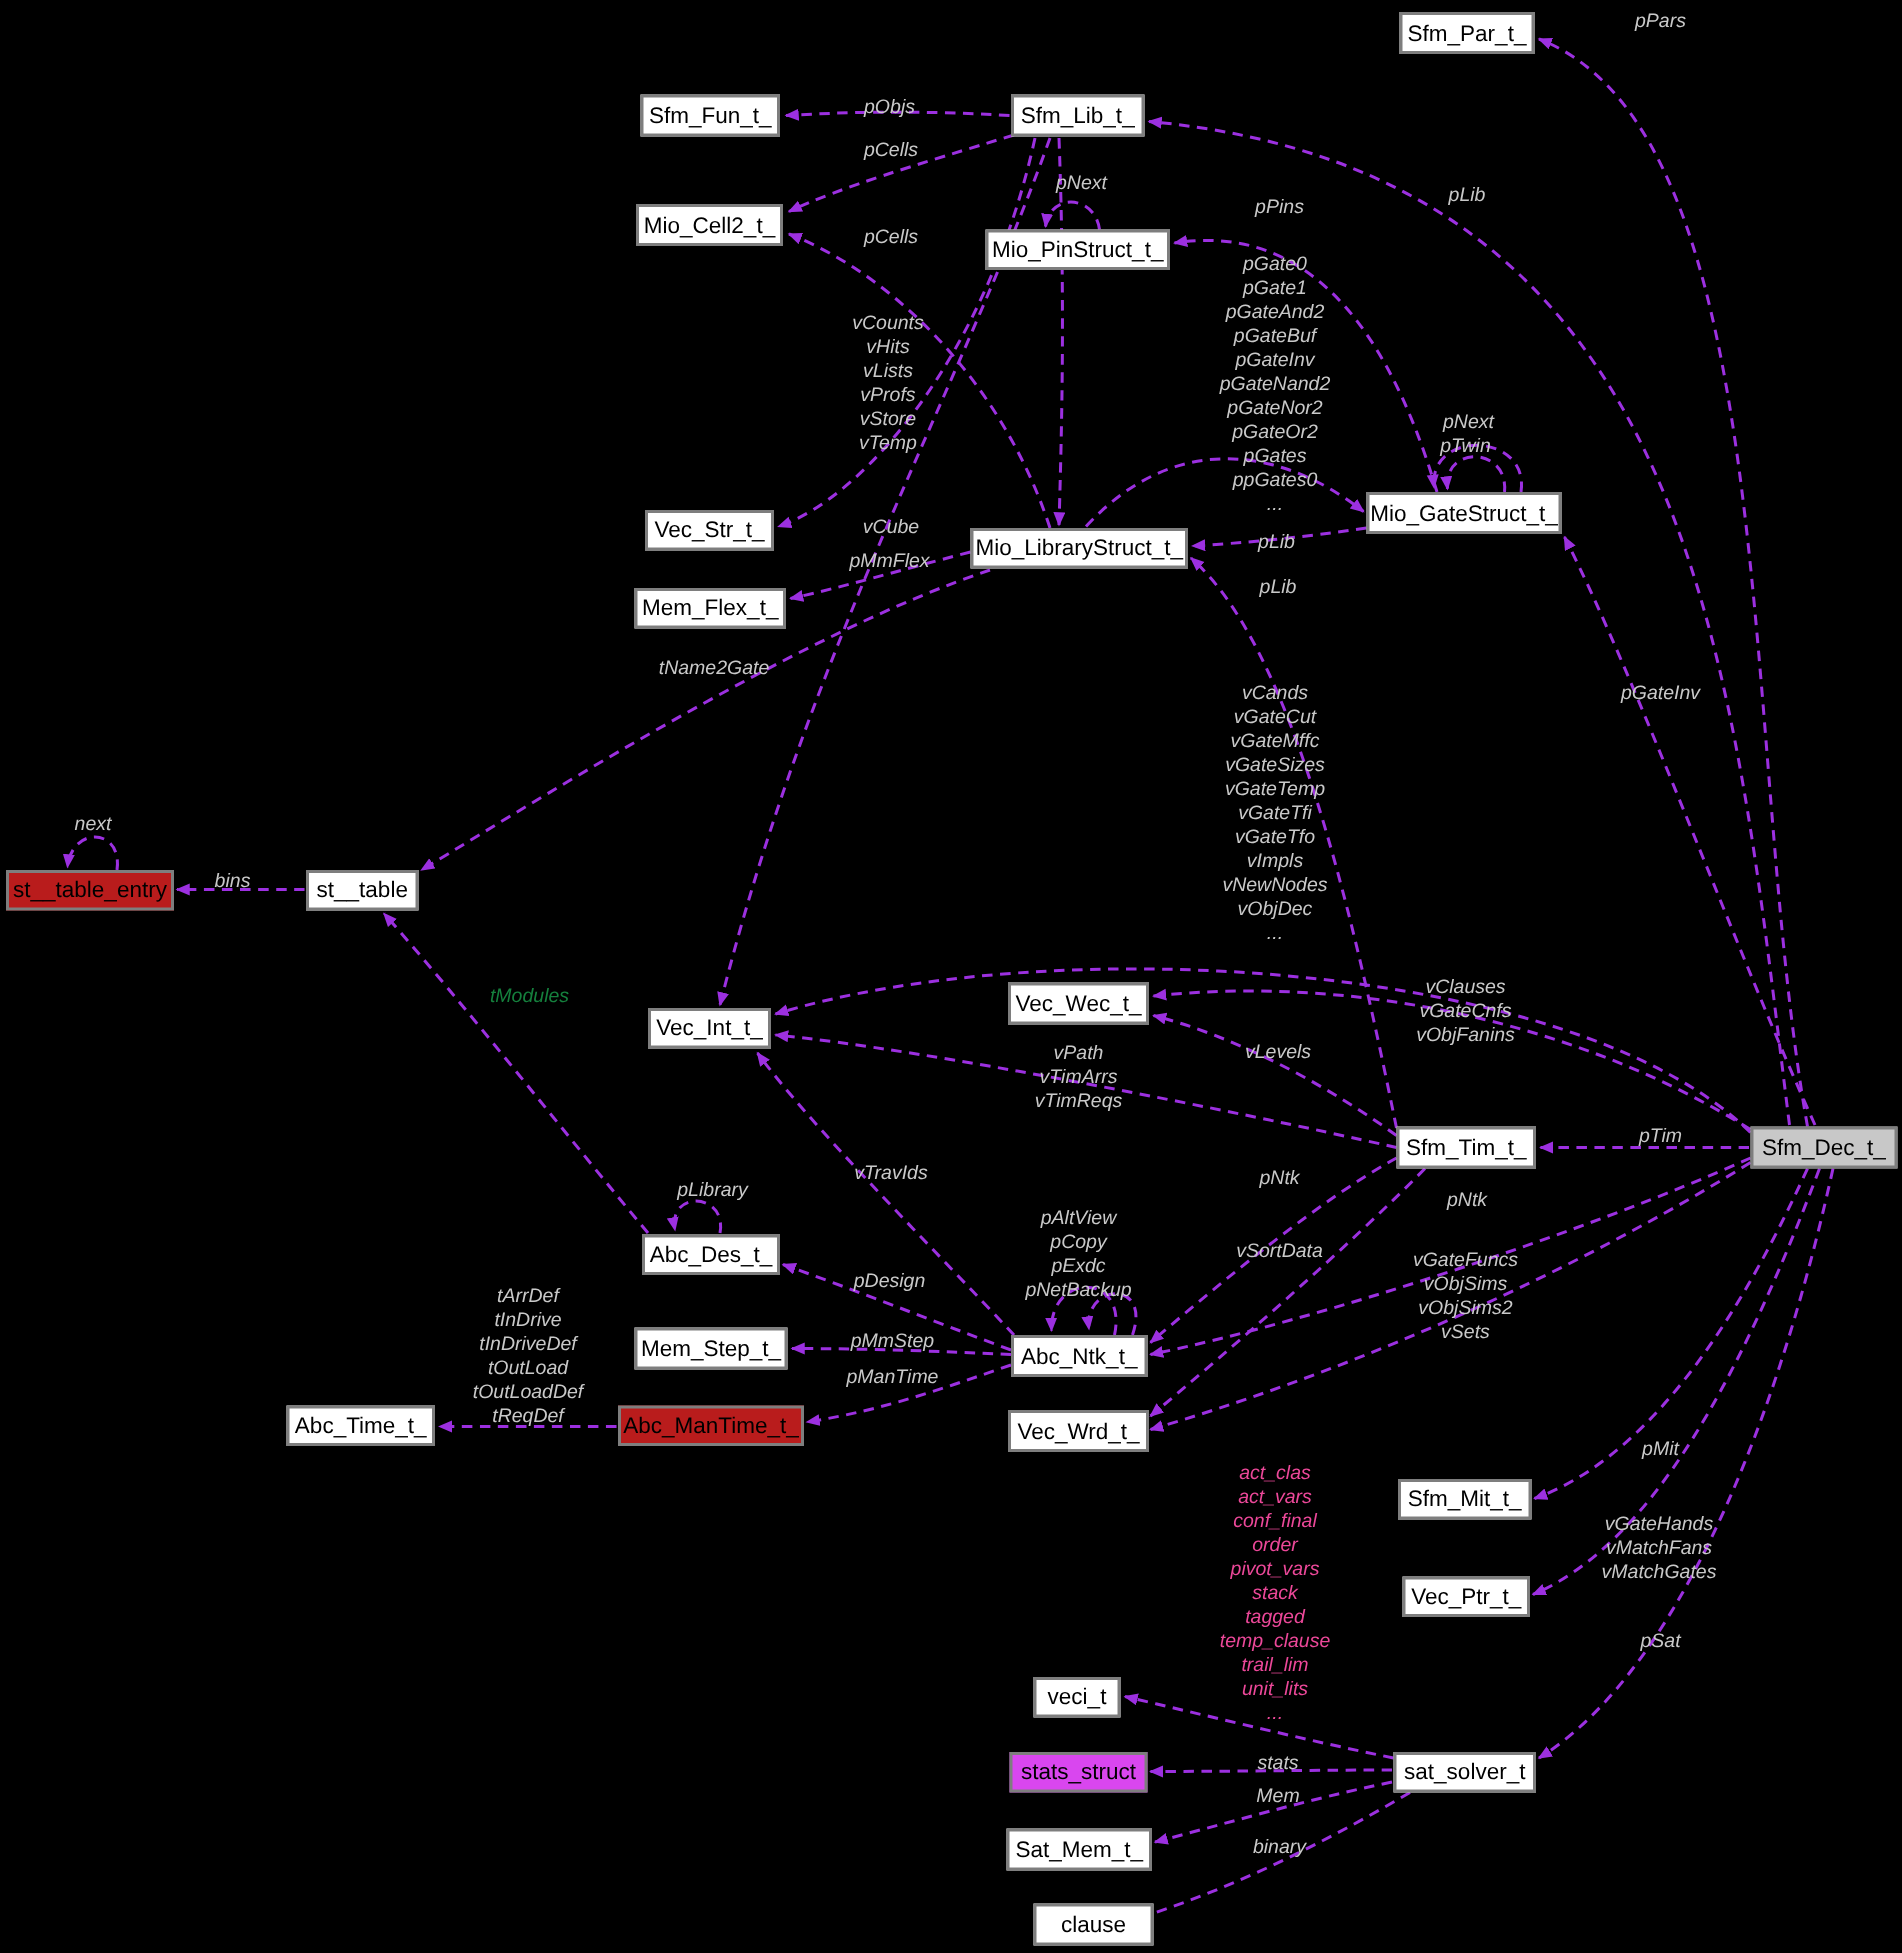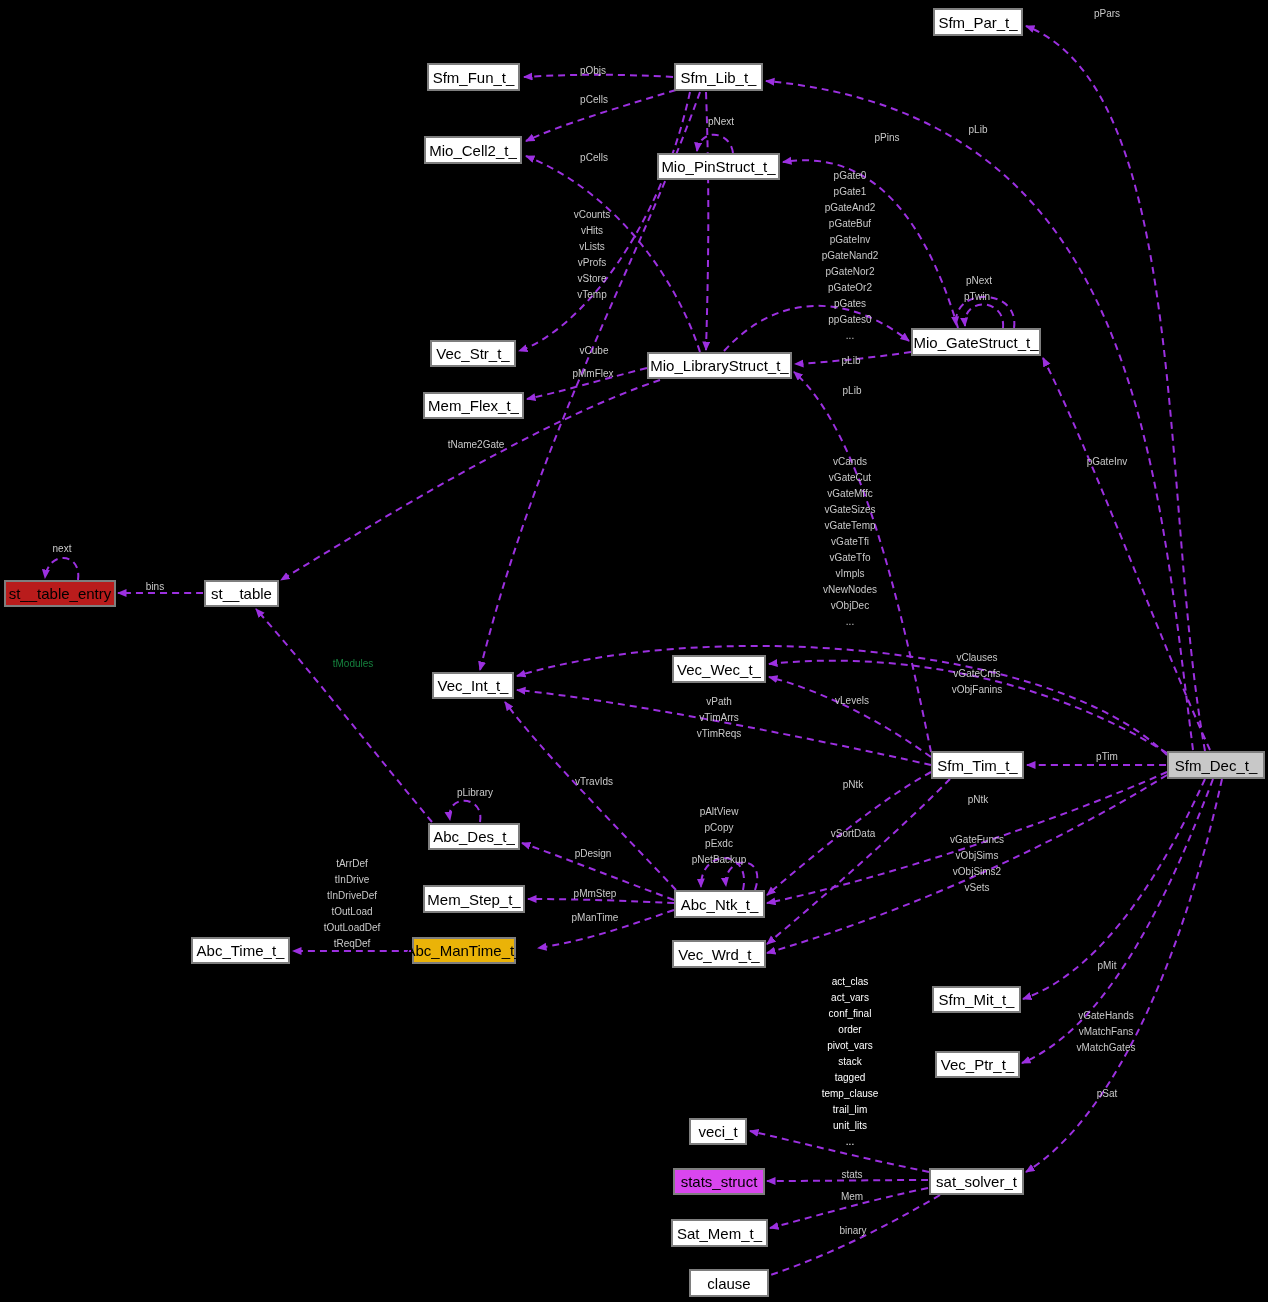--- a/index.html
+++ b/index.html
@@ -4,21 +4,21 @@
 <style>
   html,body{margin:0;padding:0;background:#000;}
   #canvas{position:relative;width:1268px;height:1302px;overflow:hidden;
           font-family:"Liberation Sans",sans-serif;}
   #edge-layer{position:absolute;left:0;top:0;width:1268px;height:1302px;}
   #edge-layer path.edge{fill:none;stroke-width:2;stroke-dasharray:7 5;}
   .node{position:absolute;box-sizing:border-box;border:2px solid #701a75;
         display:flex;align-items:center;justify-content:center;
         font-size:15px;color:#000;white-space:nowrap;cursor:pointer;}
   .edge-label{position:absolute;transform:translate(-50%,-50%);
-        font-size:10px;line-height:16px;text-align:center;white-space:nowrap;}
+        font-size:13px;line-height:16px;text-align:center;white-space:nowrap;font-style:italic;}
 </style>
 </head>
 <body>
 
 <div id="canvas" style="background: rgb(0, 0, 0);">
   <svg id="edge-layer" width="1268" height="1302" viewBox="0 0 1268 1302">
     <defs>
       <marker id="arrow" markerWidth="10" markerHeight="9" refX="8.5" refY="4" orient="auto" markerUnits="userSpaceOnUse">
         <path id="arrowhead-shape" d="M0,0 L9.5,4 L0,8 z" fill="#9C30E0"></path>
       </marker>
@@ -80,21 +80,21 @@
     <div class="node" style="left: 423px; top: 392px; width: 101px; height: 27px; background: rgb(255, 255, 255); border-color: rgb(126, 126, 126);">Mem_Flex_t_</div>
     <div class="node" style="left: 4px; top: 580px; width: 112px; height: 27px; background: #b91c1c; border-color: rgb(126, 126, 126);">st__table_entry</div>
     <div class="node" style="left: 204px; top: 580px; width: 75px; height: 27px; background: rgb(255, 255, 255); border-color: rgb(126, 126, 126);">st__table</div>
     <div class="node" style="left: 432px; top: 672px; width: 82px; height: 27px; background: rgb(255, 255, 255); border-color: rgb(126, 126, 126);">Vec_Int_t_</div>
     <div class="node" style="left: 672px; top: 655px; width: 94px; height: 28px; background: rgb(255, 255, 255); border-color: rgb(126, 126, 126);">Vec_Wec_t_</div>
     <div class="node" style="left: 931px; top: 751px; width: 93px; height: 28px; background: rgb(255, 255, 255); border-color: rgb(126, 126, 126);">Sfm_Tim_t_</div>
     <div class="node" style="left: 1167px; top: 751px; width: 98px; height: 28px; background: rgb(200, 200, 200); border-color: rgb(126, 126, 126);">Sfm_Dec_t_</div>
     <div class="node" style="left: 428px; top: 823px; width: 92px; height: 27px; background: rgb(255, 255, 255); border-color: rgb(126, 126, 126);">Abc_Des_t_</div>
     <div class="node" style="left: 423px; top: 885px; width: 102px; height: 28px; background: rgb(255, 255, 255); border-color: rgb(126, 126, 126);">Mem_Step_t_</div>
     <div class="node" style="left: 674px; top: 890px; width: 91px; height: 28px; background: rgb(255, 255, 255); border-color: rgb(126, 126, 126);">Abc_Ntk_t_</div>
-    <div class="node" style="left: 412px; top: 937px; width: 104px; height: 27px; background: #eab308; border-color: rgb(126, 126, 126);">Abc_ManTime_t_</div>
+    <div class="node" style="left: 412px; top: 937px; width: 124px; height: 27px; background: #b91c1c; border-color: rgb(126, 126, 126);">Abc_ManTime_t_</div>
     <div class="node" style="left: 191px; top: 937px; width: 99px; height: 27px; background: rgb(255, 255, 255); border-color: rgb(126, 126, 126);">Abc_Time_t_</div>
     <div class="node" style="left: 672px; top: 940px; width: 94px; height: 28px; background: rgb(255, 255, 255); border-color: rgb(126, 126, 126);">Vec_Wrd_t_</div>
     <div class="node" style="left: 932px; top: 986px; width: 89px; height: 27px; background: rgb(255, 255, 255); border-color: rgb(126, 126, 126);">Sfm_Mit_t_</div>
     <div class="node" style="left: 935px; top: 1051px; width: 85px; height: 27px; background: rgb(255, 255, 255); border-color: rgb(126, 126, 126);">Vec_Ptr_t_</div>
     <div class="node" style="left: 689px; top: 1118px; width: 58px; height: 27px; background: rgb(255, 255, 255); border-color: rgb(126, 126, 126);">veci_t</div>
     <div class="node" style="left: 673px; top: 1168px; width: 92px; height: 27px; background: #d946ef; border-color: rgb(126, 126, 126);">stats_struct</div>
     <div class="node" style="left: 929px; top: 1168px; width: 95px; height: 27px; background: rgb(255, 255, 255); border-color: rgb(126, 126, 126);">sat_solver_t</div>
     <div class="node" style="left: 671px; top: 1219px; width: 97px; height: 28px; background: rgb(255, 255, 255); border-color: rgb(126, 126, 126);">Sat_Mem_t_</div>
     <div class="node" style="left: 689px; top: 1269px; width: 80px; height: 28px; background: rgb(255, 255, 255); border-color: rgb(126, 126, 126);">clause</div>
     <div class="edge-label" style="left: 1107px; top: 14px; color: rgb(201, 201, 201);">
@@ -105,21 +105,21 @@
     </div>
     <div class="edge-label" style="left: 594px; top: 100px; color: rgb(201, 201, 201);">
       <div>pCells</div>
     </div>
     <div class="edge-label" style="left: 721px; top: 122px; color: rgb(201, 201, 201);">
       <div>pNext</div>
     </div>
     <div class="edge-label" style="left: 978px; top: 130px; color: rgb(201, 201, 201);">
       <div>pLib</div>
     </div>
-    <div class="edge-label" style="left: 853px; top: 138px; color: rgb(201, 201, 201); margin-left: 34px;">
+    <div class="edge-label" style="left: 853px; top: 138px; color: rgb(201, 201, 201);">
       <div>pPins</div>
     </div>
     <div class="edge-label" style="left: 594px; top: 158px; color: rgb(201, 201, 201);">
       <div>pCells</div>
     </div>
     <div class="edge-label" style="left: 850px; top: 256px; color: rgb(201, 201, 201);">
       <div>pGate0</div>
       <div>pGate1</div>
       <div>pGateAnd2</div>
       <div>pGateBuf</div>
@@ -246,21 +246,21 @@
       <div>pManTime</div>
     </div>
     <div class="edge-label" style="left: 1107px; top: 966px; color: rgb(201, 201, 201);">
       <div>pMit</div>
     </div>
     <div class="edge-label" style="left: 1106px; top: 1032px; color: rgb(201, 201, 201);">
       <div>vGateHands</div>
       <div>vMatchFans</div>
       <div>vMatchGates</div>
     </div>
-    <div class="edge-label" style="left: 850px; top: 1062px; color: #ffffff;">
+    <div class="edge-label" style="left: 850px; top: 1062px; color: #ec4899;">
       <div>act_clas</div>
       <div>act_vars</div>
       <div>conf_final</div>
       <div>order</div>
       <div>pivot_vars</div>
       <div>stack</div>
       <div>tagged</div>
       <div>temp_clause</div>
       <div>trail_lim</div>
       <div>unit_lits</div>

